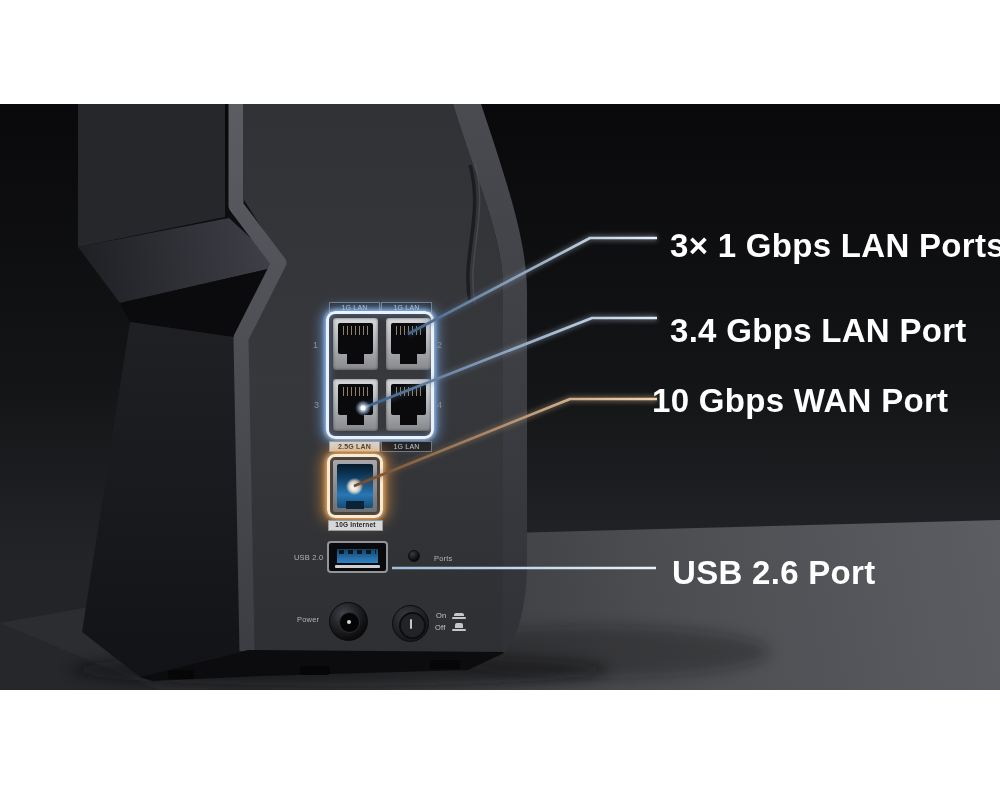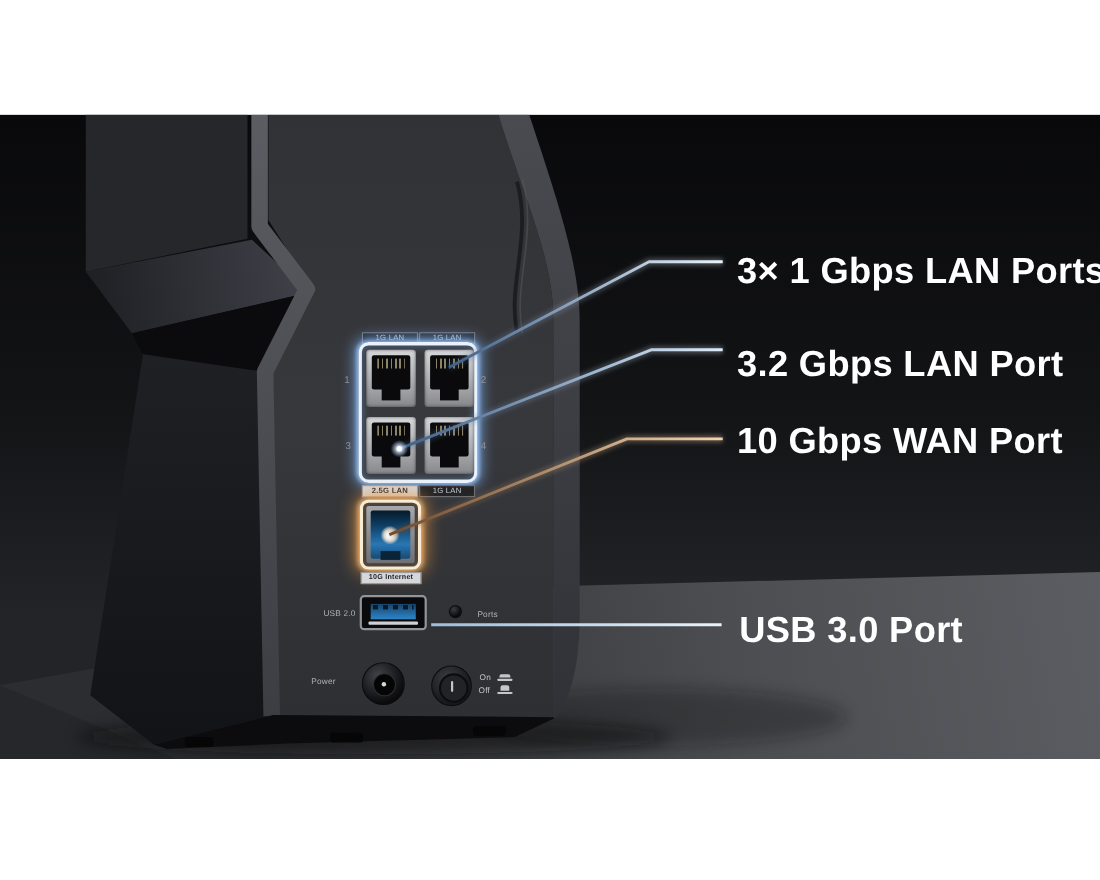--- a/index.html
+++ b/index.html
@@ -184,21 +184,21 @@
 
   <div class="ov tinylabel" style="left:294px;top:554px;">USB 2.0</div>
   <div class="ov usbport" style="left:327px;top:541px;width:61px;height:32px;">
     <div class="tongue"></div>
     <div class="contacts"></div>
     <div class="lip"></div>
   </div>
   <div class="ov hole-reset" style="left:408px;top:550px;"></div>
   <div class="ov tinylabel" style="left:434px;top:555px;">Ports</div>
 
-  <div class="ov tinylabel" style="left:283px;top:616px;">Power</div>
+  <div class="ov tinylabel" style="left:297px;top:616px;">Power</div>
   <div class="ov barrel" style="left:329px;top:602px;">
     <div class="inner"></div>
     <div class="pin"></div>
   </div>
   <div class="ov pwrbtn" style="left:392px;top:605px;">
     <div class="ring"></div>
     <div class="bar"></div>
   </div>
   <div class="ov tinylabel" style="left:436px;top:612px;color:#c5c6c9;">On</div>
   <div class="ov tinylabel" style="left:435px;top:624px;color:#c5c6c9;">Off</div>
@@ -250,17 +250,17 @@
 
       <polyline points="354,486 570,399 657,399" fill="none" stroke="url(#g3)" stroke-width="7" opacity="0.3" filter="url(#lineblur)"></polyline>
       <polyline points="354,486 570,399 657,399" fill="none" stroke="url(#g3)" stroke-width="2.6" stroke-linejoin="round"></polyline>
 
       <polyline points="392,568 656,568" fill="none" stroke="url(#g4)" stroke-width="7" opacity="0.28" filter="url(#lineblur)"></polyline>
       <polyline points="392,568 656,568" fill="none" stroke="url(#g4)" stroke-width="2.6"></polyline>
     </svg>
   </div>
 
   <div class="callout" style="left:670px;top:229px;">3× 1 Gbps LAN Ports</div>
-  <div class="callout" style="left:670px;top:314px;">3.2 Gbps LAN Port</div>
-  <div class="callout" style="left:670px;top:384px;">10 Gbps WAN Port</div>
-  <div class="callout" style="left:672px;top:556px;">USB 3.0 Port</div>
+  <div class="callout" style="left:670px;top:314px;">3.4 Gbps LAN Port</div>
+  <div class="callout" style="left:652px;top:384px;">10 Gbps WAN Port</div>
+  <div class="callout" style="left:672px;top:556px;">USB 2.6 Port</div>
 
 </div>
 
 </body></html>

